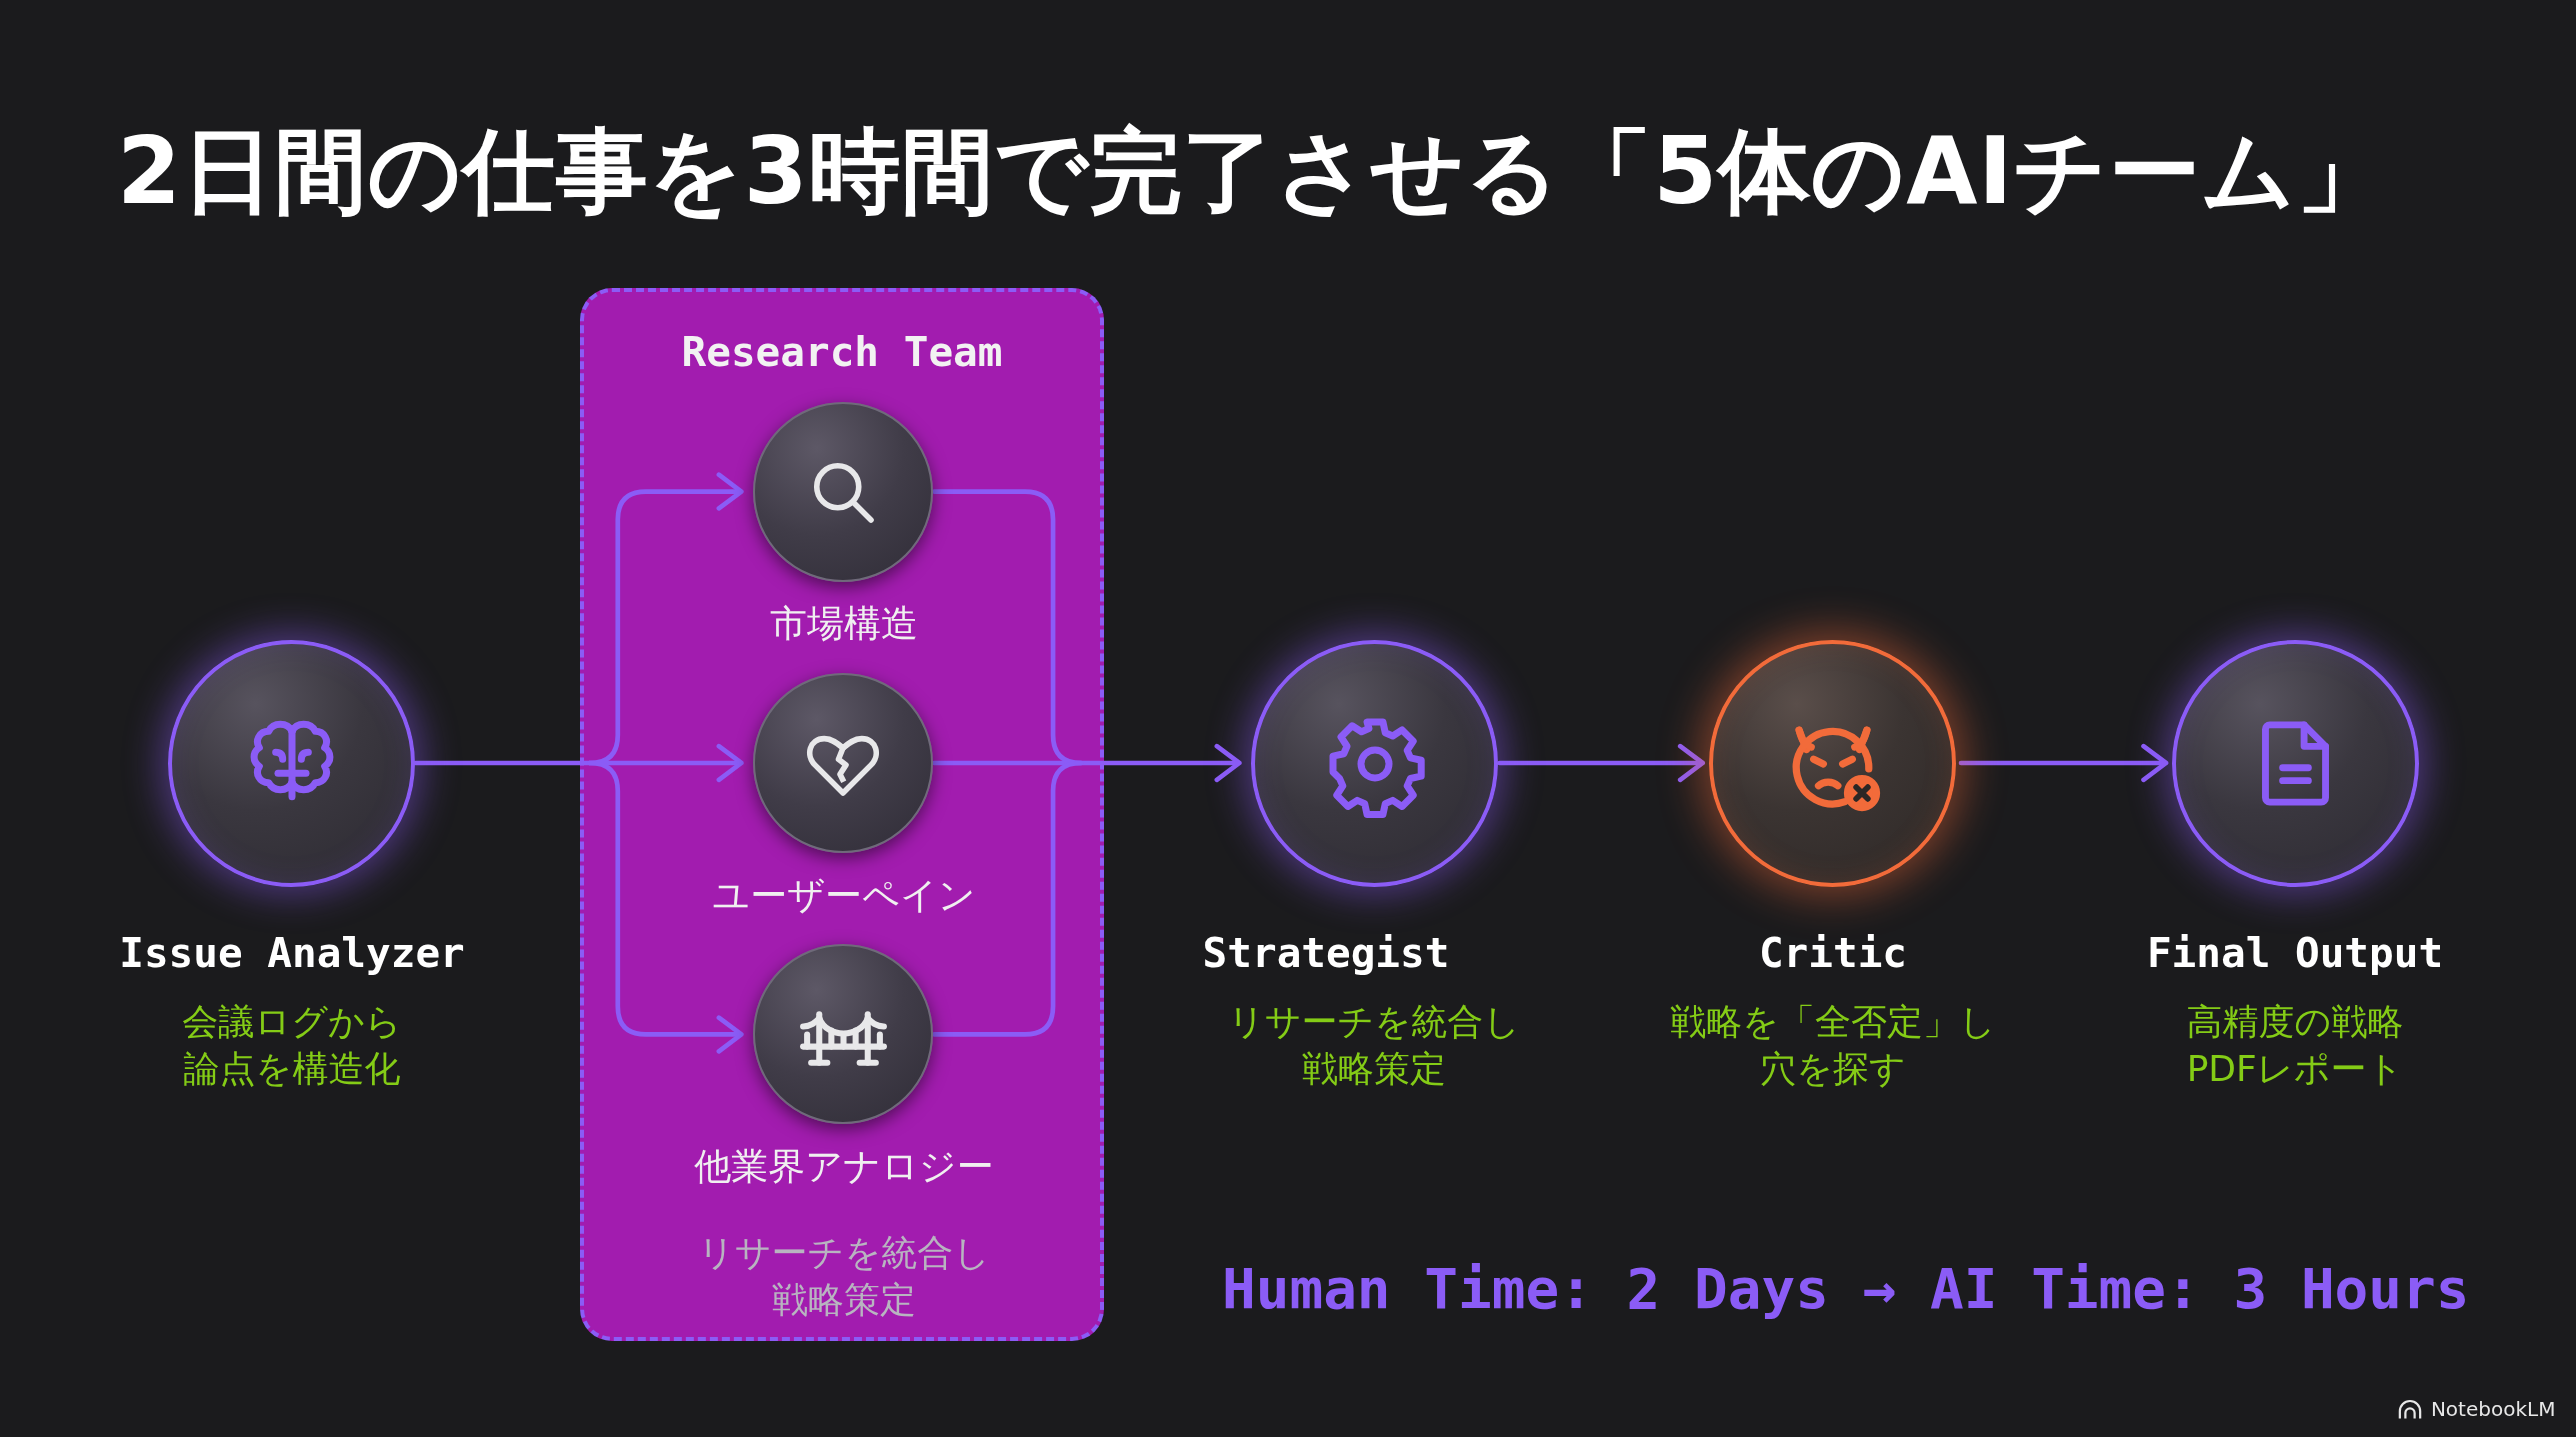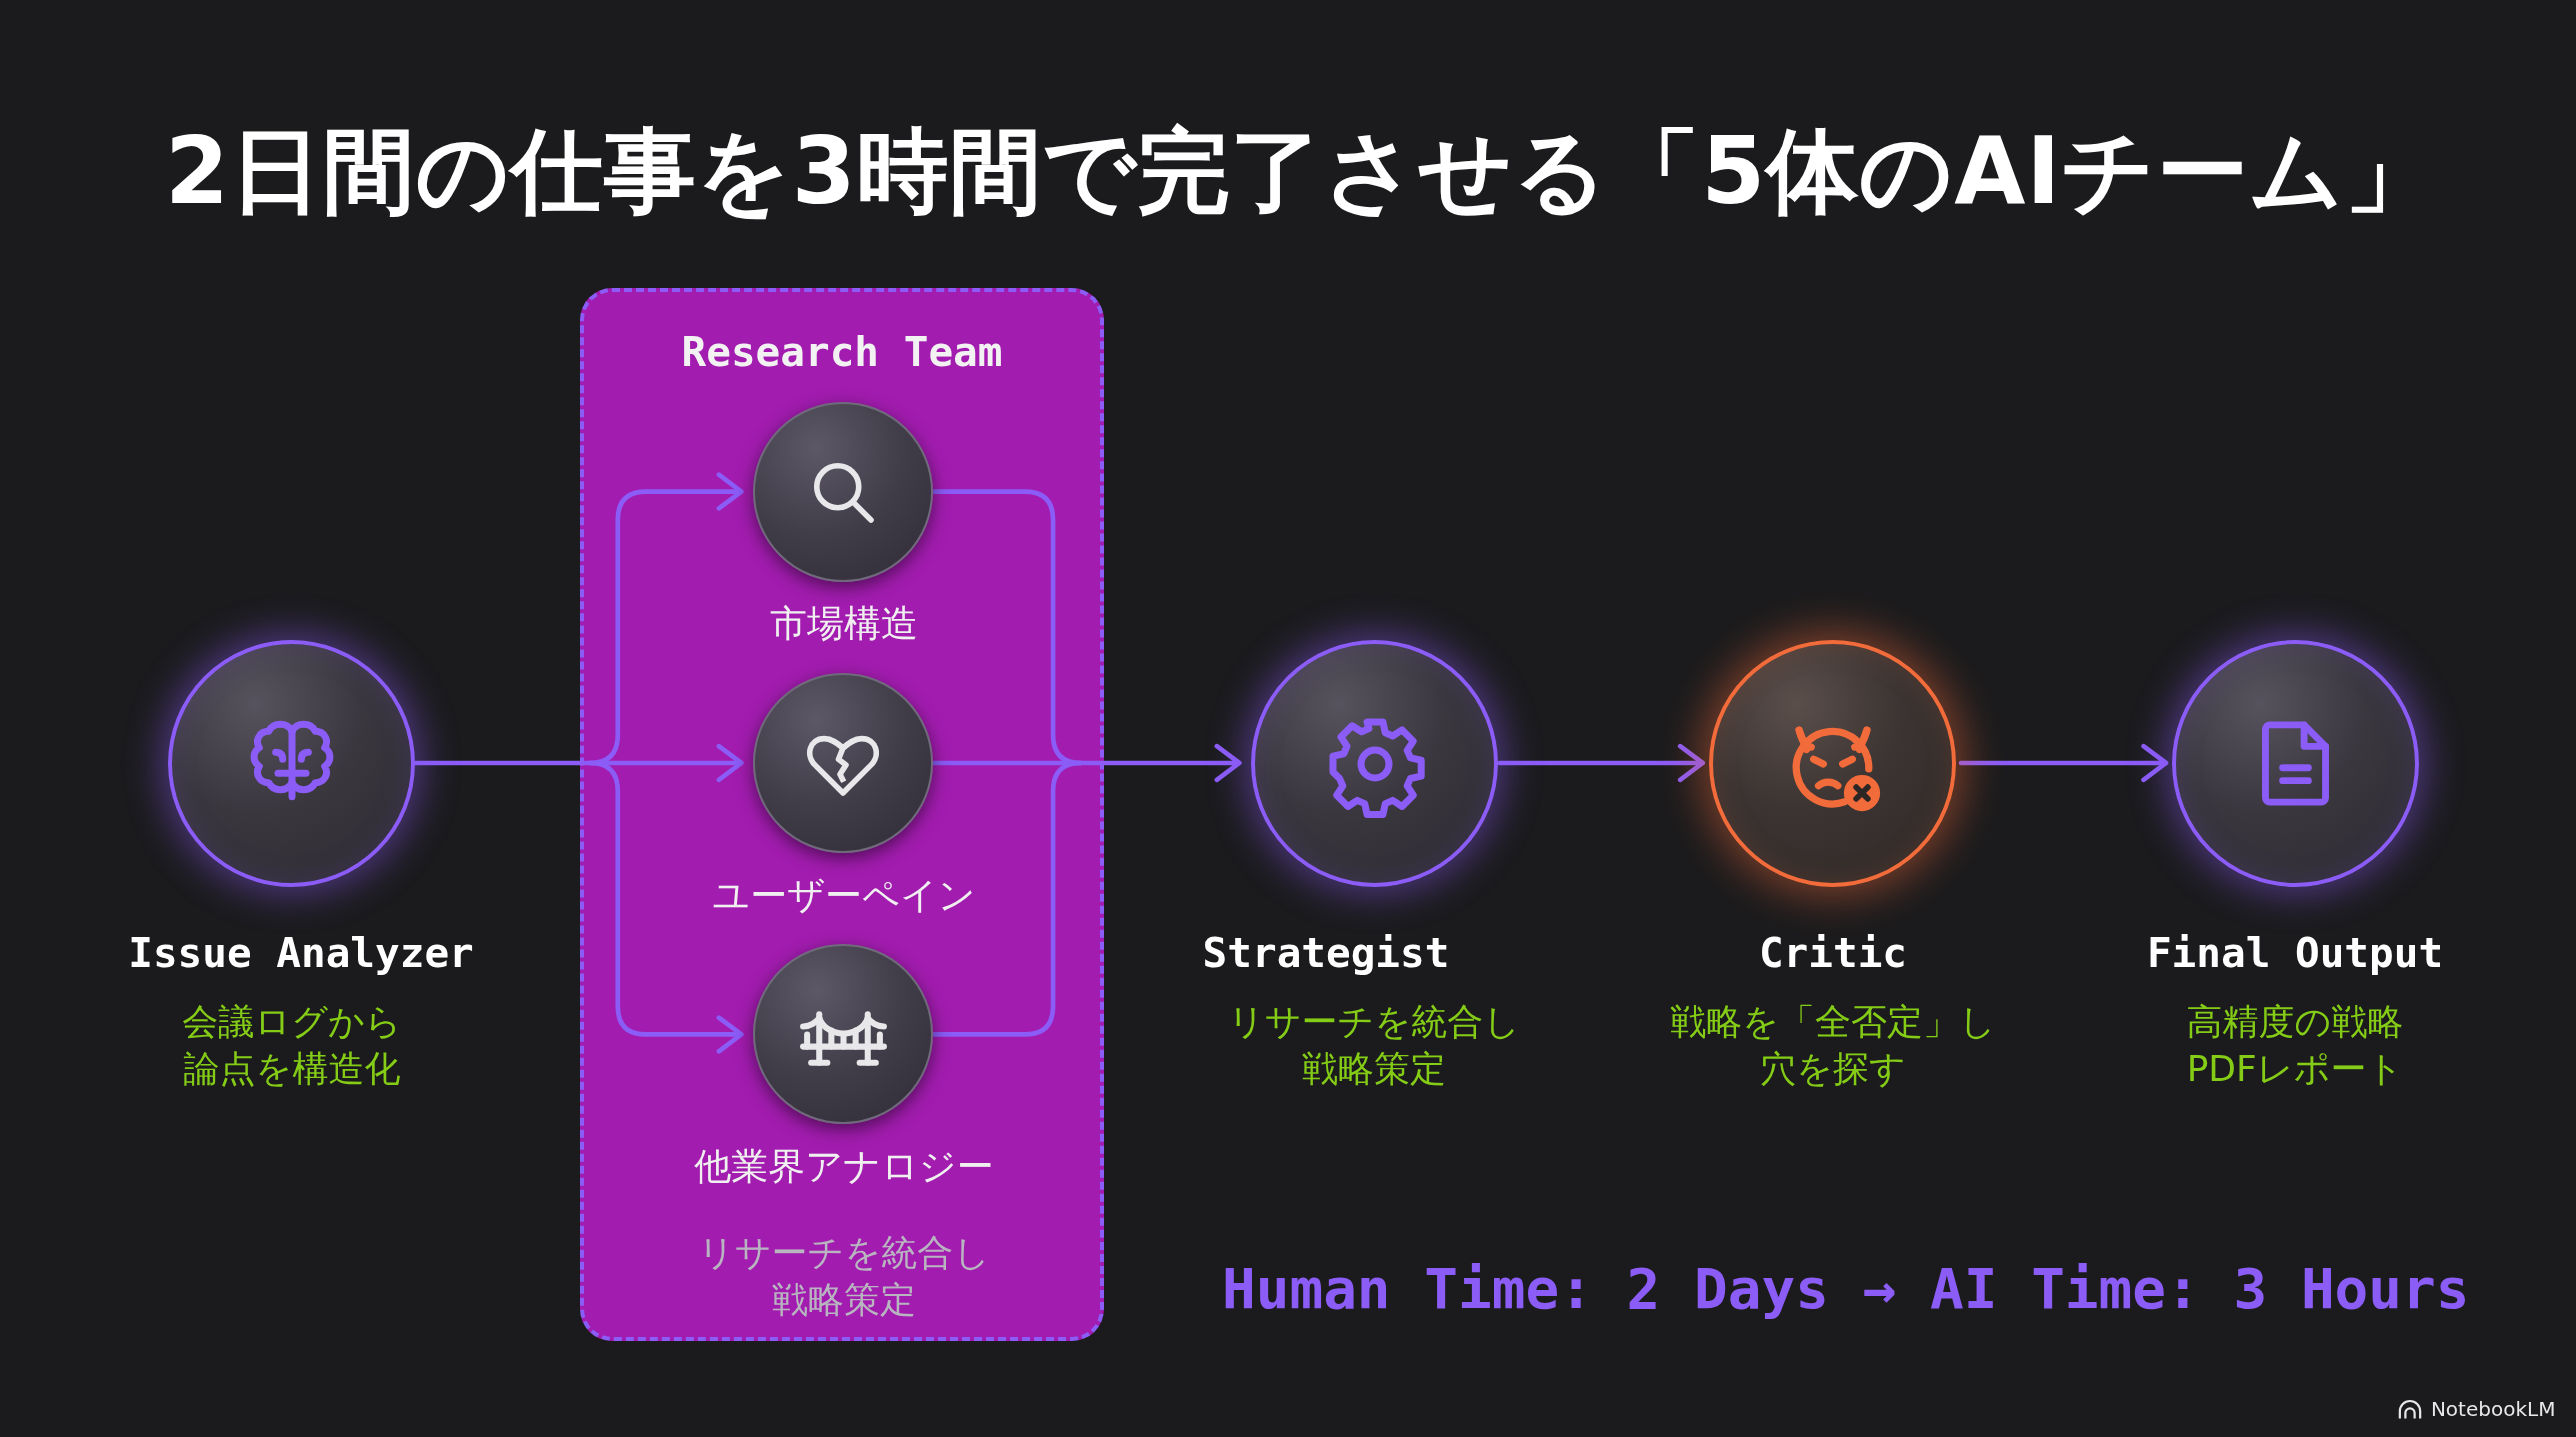--- a/index.html
+++ b/index.html
@@ -8,21 +8,20 @@
     background: #1b1b1d;
     font-family: "DejaVu Sans", sans-serif;
     color: #f2f2f2;
     position: relative;
   }
   .title {
     position: absolute; left: 117px; top: 110px;
     font-size: 92px; font-weight: bold; letter-spacing: 0.9px;
     color: #ffffff; white-space: nowrap;
     font-family: "DejaVu Sans", sans-serif;
-    margin-left: 48px;
   }
   svg.wires { position: absolute; left: 0; top: 0; }
   .team-box {
     position: absolute; left: 580px; top: 288px; width: 524px; height: 1053px;
     border: 4.7px dashed #8b5cf6; border-radius: 32px;
     background: #a21caf; box-sizing: border-box;
   }
   .team-title {
     position: absolute; left: 0; width: 100%; top: 36px; text-align: center;
     font-family: "DejaVu Sans Mono", monospace; font-weight: bold;
@@ -111,21 +110,21 @@
   <svg width="112" height="112" viewBox="0 0 24 24" fill="none" stroke="#8b5cf6" stroke-width="1.5" stroke-linecap="round" stroke-linejoin="round">
     <path d="M12 5v14"></path>
     <path d="M12 5c-1-2-4-2-5 0-2 0-3 2-2 3.5-1.5 1-1.5 3 0 4-1 1.5 0 3.5 2 3.5 1 2 4 2 5 0"></path>
     <path d="M12 5c1-2 4-2 5 0 2 0 3 2 2 3.5 1.5 1 1.5 3 0 4 1 1.5 0 3.5-2 3.5-1 2-4 2-5 0"></path>
     <path d="M8.5 9.5c1 0 1.5.5 1.5 1.5"></path>
       <path d="M15.5 9.5c-1 0-1.5.5-1.5 1.5"></path>
     <path d="M9 14h3"></path>
       <path d="M15 14h-3"></path>
   </svg>
 </div>
-<div class="name" style="left:67px; top:929px;">Issue Analyzer</div>
+<div class="name" style="left:58px; top:929px;">Issue Analyzer</div>
 <div class="desc" style="left:58px; top:998px;">
   <div>会議ログから</div>
   <div>論点を構造化</div>
 </div>
 
 <div class="node small" style="left:753px; top:402px;">
   <svg width="84" height="84" viewBox="0 0 24 24" fill="none" stroke="#e8e8ea" stroke-width="1.6" stroke-linecap="round">
     <circle cx="10.5" cy="10.5" r="6"></circle>
       <path d="M15 15l5 5"></path>
   </svg>

